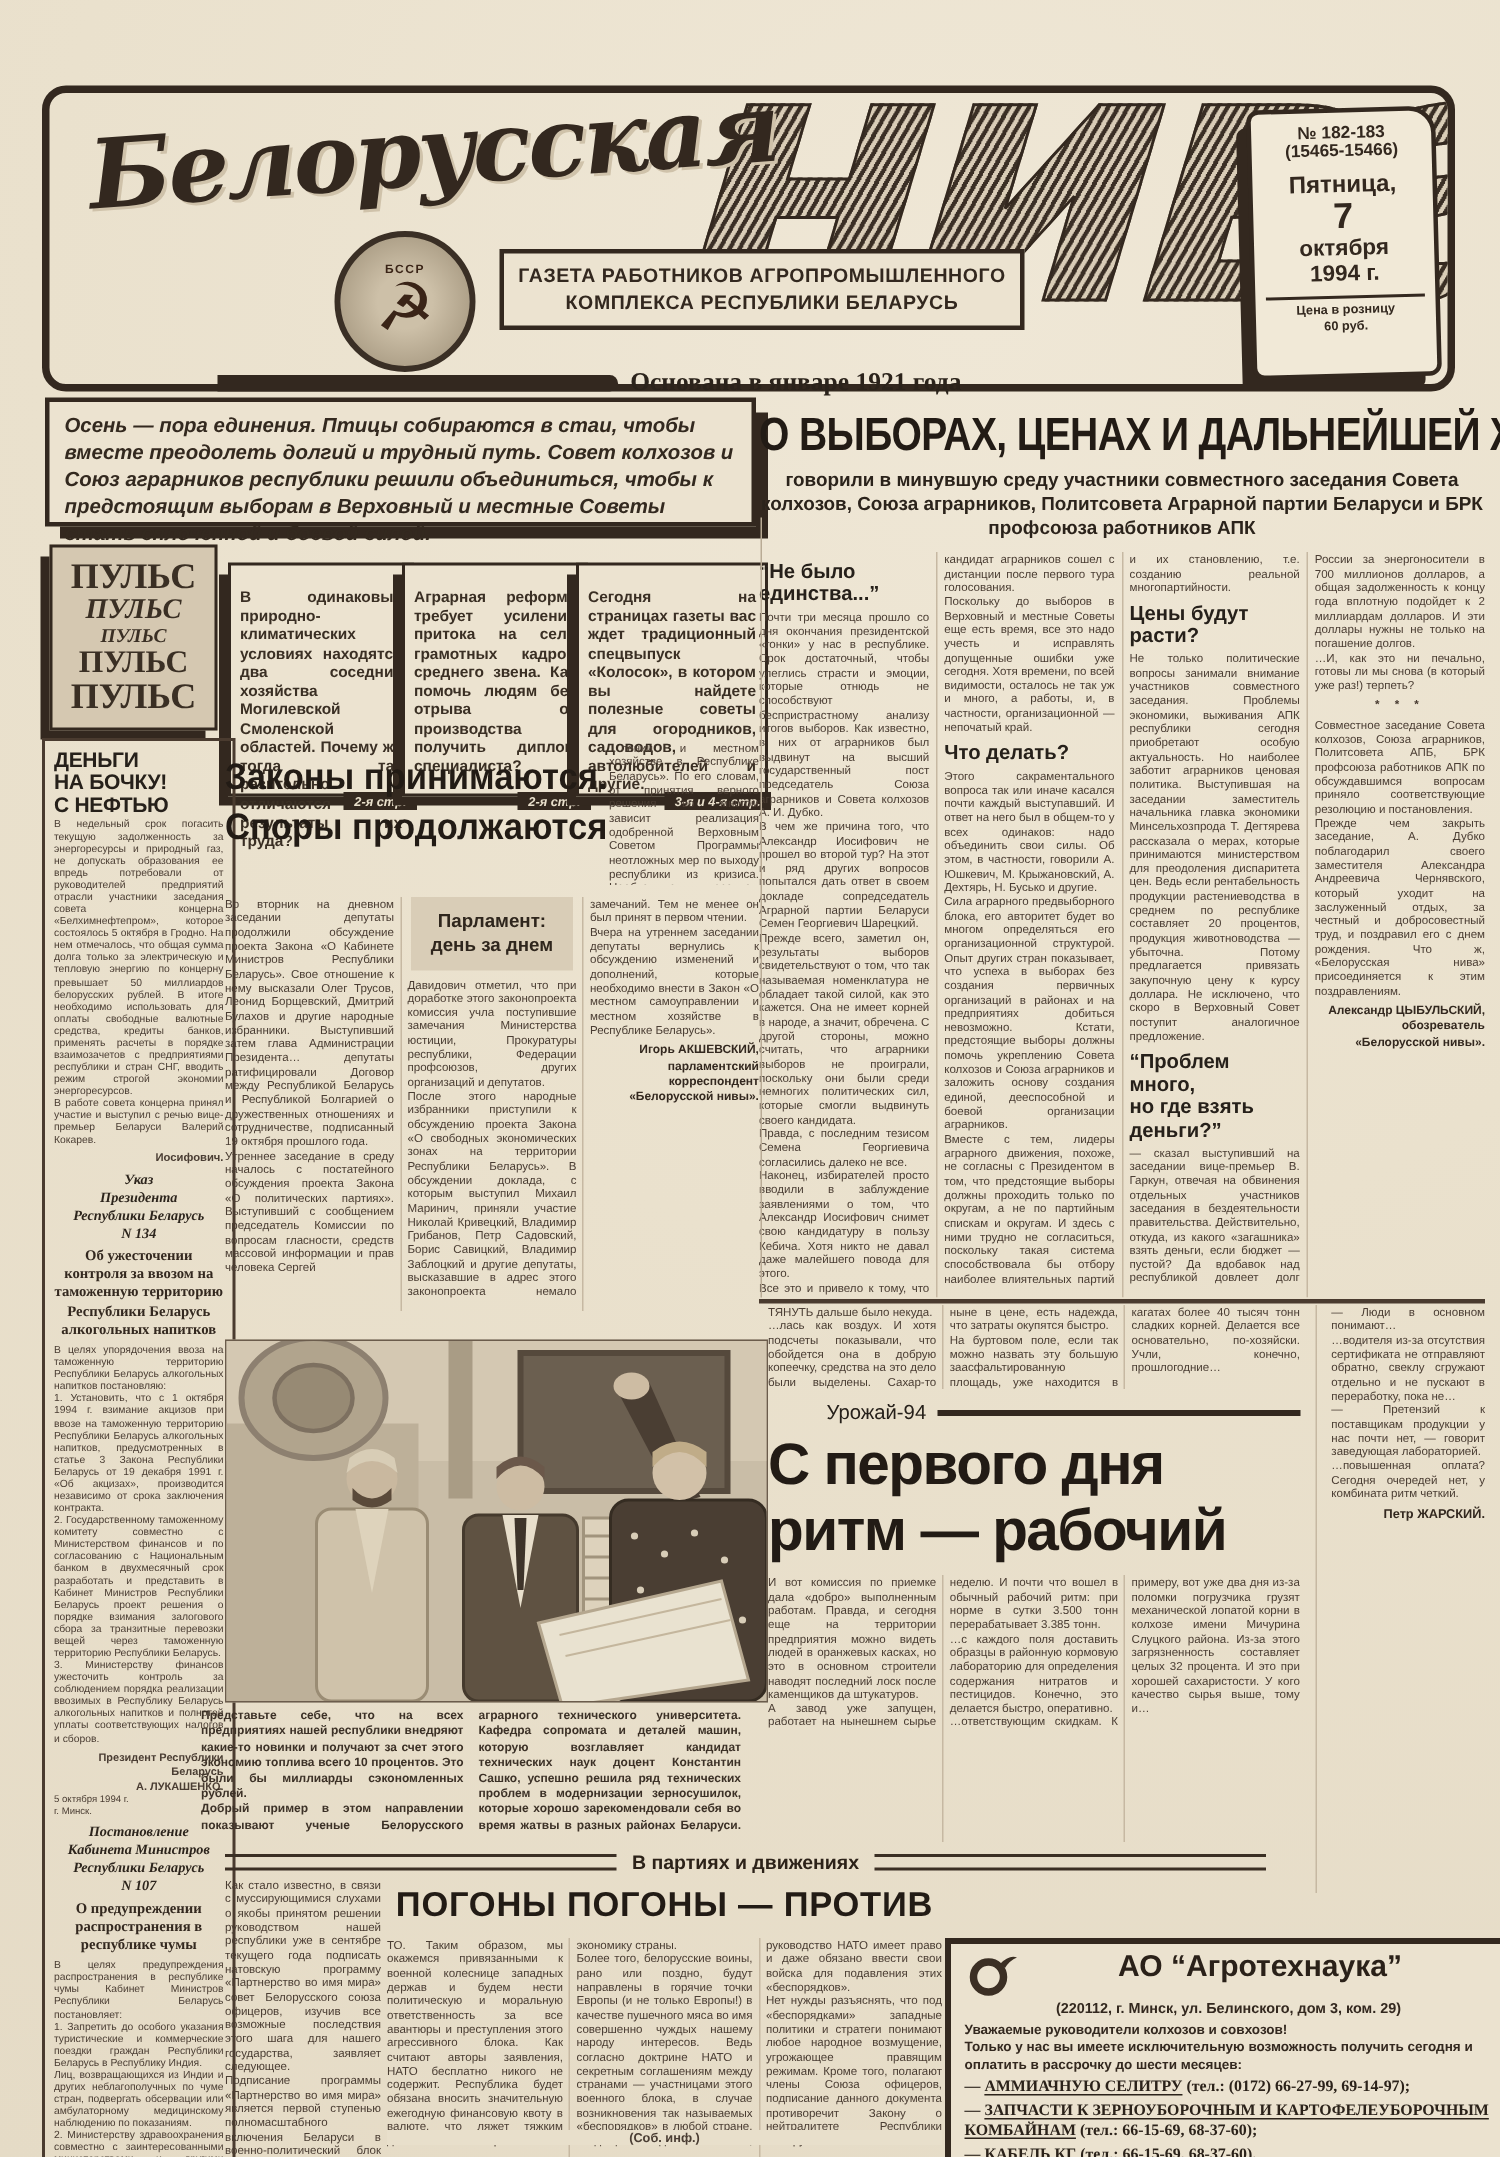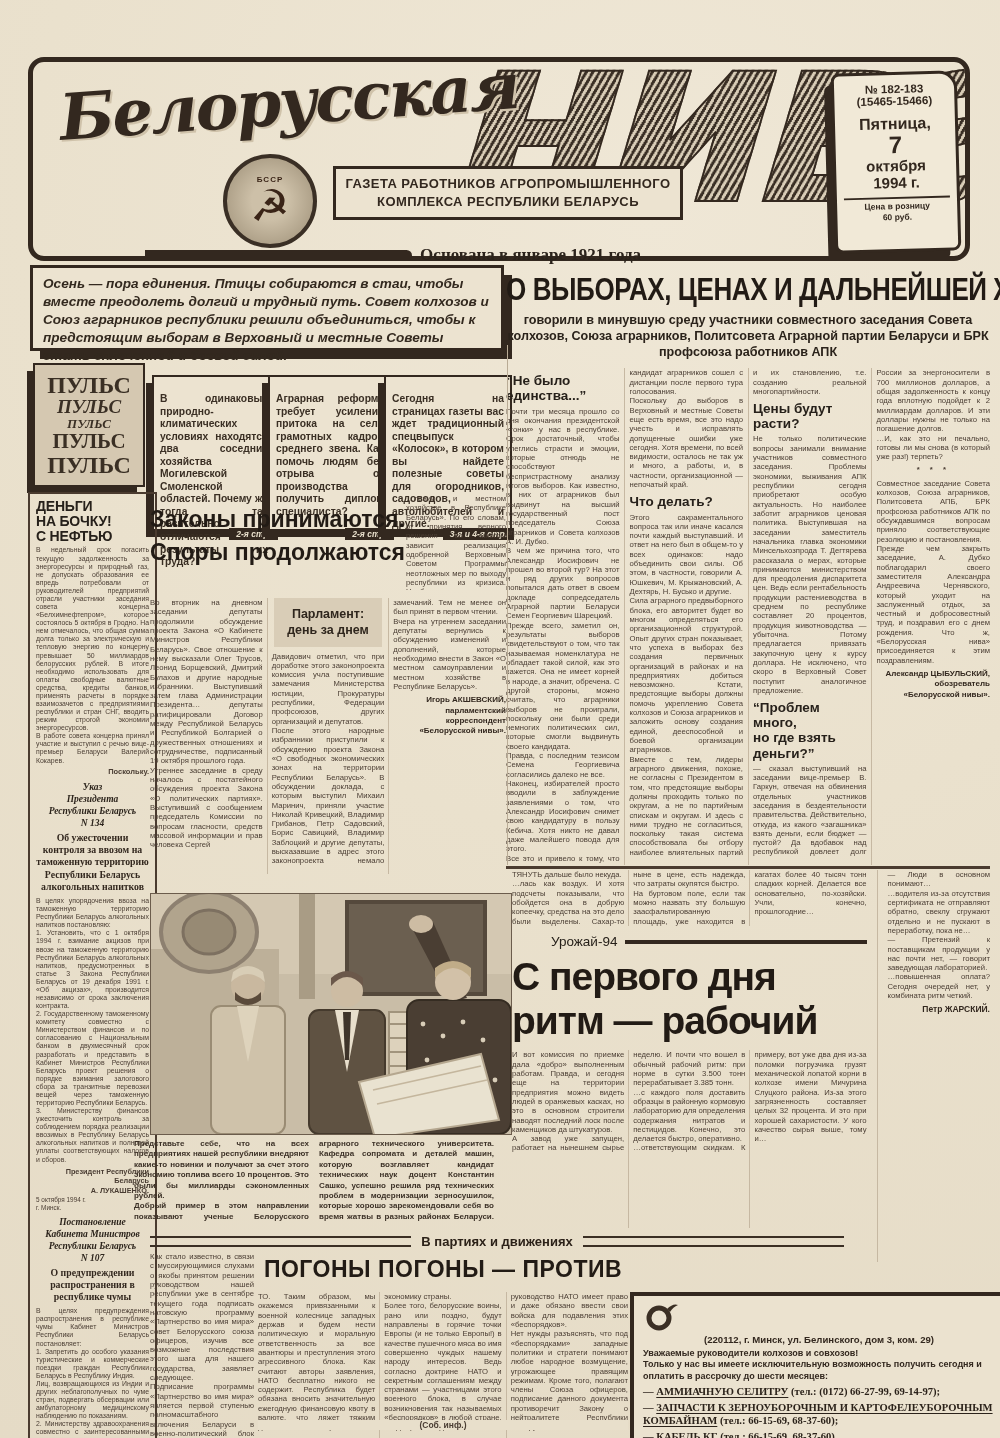--- a/index.html
+++ b/index.html
@@ -164,21 +164,21 @@
     <span>Сегодня на страницах газеты вас ждет традиционный спецвыпуск «Колосок», в котором вы найдете полезные советы для огородников, садоводов, автолюбителей и другие.</span>
     <span class="pageref">3-я и 4-я стр.</span>
   </div>
 
   <div class="abs rail j">
     <h2 class="pre">ДЕНЬГИ
 НА БОЧКУ!
 С НЕФТЬЮ</h2>
     <div class="pre j">В недельный срок погасить текущую задолженность за энергоресурсы и природный газ, не допускать образования ее впредь потребовали от руководителей предприятий отрасли участники заседания совета концерна «Белхимнефтепром», которое состоялось 5 октября в Гродно. На нем отмечалось, что общая сумма долга только за электрическую и тепловую энергию по концерну превышает 50 миллиардов белорусских рублей. В итоге необходимо использовать для оплаты свободные валютные средства, кредиты банков, применять расчеты в порядке взаимозачетов с предприятиями республики и стран СНГ, вводить режим строгой экономии энергоресурсов.
 В работе совета концерна принял участие и выступил с речью вице-премьер Беларуси Валерий Кокарев.</div>
-    <div class="src">Поскольку.</div>
+    <div class="src">Иосифович.</div>
     <div class="kick pre">Указ
 Президента
 Республики Беларусь
 N 134</div>
     <div class="dtitle">Об ужесточении контроля за ввозом на таможенную территорию Республики Беларусь алкогольных напитков</div>
     <div class="pre j">В целях упорядочения ввоза на таможенную территорию Республики Беларусь алкогольных напитков постановляю:
 1. Установить, что с 1 октября 1994 г. взимание акцизов при ввозе на таможенную территорию Республики Беларусь алкогольных напитков, предусмотренных в статье 3 Закона Республики Беларусь от 19 декабря 1991 г. «Об акцизах», производится независимо от срока заключения контракта.
 2. Государственному таможенному комитету совместно с Министерством финансов и по согласованию с Национальным банком в двухмесячный срок разработать и представить в Кабинет Министров Республики Беларусь проект решения о порядке взимания залогового сбора за транзитные перевозки вещей через таможенную территорию Республики Беларусь.
 3. Министерству финансов ужесточить контроль за соблюдением порядка реализации ввозимых в Республику Беларусь алкогольных напитков и полнотой уплаты соответствующих налогов и сборов.</div>
     <div class="sig pre">Президент Республики Беларусь
@@ -350,20 +350,21 @@
 Исходя из всего вышеизложенного, республиканский совет Белорусского союза офицеров, объединяющего в своих рядах тысячи офицеров всех видов Вооруженных сил, заявляет свой решительный протест.</span>
   </div>
   <div class="abs natosig">(Соб. инф.)</div>
 
   <div class="abs ad">
     <div class="hd">
       <svg width="36" height="30" viewBox="0 0 36 30">
         <circle cx="16" cy="17" r="10" fill="none" stroke="#3b2f24" stroke-width="5"></circle>
         <path d="M24 8 Q30 2 35 4 Q30 6 27 11 Z" fill="#3b2f24"></path>
       </svg>
+      <div class="ttl">АО “Агротехнаука”</div>
     </div>
     <div class="addr">(220112, г. Минск, ул. Белинского, дом 3, ком. 29)</div>
     <div class="intro pre">Уважаемые руководители колхозов и совхозов!
 Только у нас вы имеете исключительную возможность получить сегодня и оплатить в рассрочку до шести месяцев:</div>
     <div class="item">— <u>АММИАЧНУЮ СЕЛИТРУ</u><span> (тел.: (0172) 66-27-99, 69-14-97);</span></div>
     <div class="item">— <u>ЗАПЧАСТИ К ЗЕРНОУБОРОЧНЫМ И КАРТОФЕЛЕУБОРОЧНЫМ КОМБАЙНАМ</u><span> (тел.: 66-15-69, 68-37-60);</span></div>
     <div class="item">— <u>КАБЕЛЬ КГ</u><span> (тел.: 66-15-69, 68-37-60).</span></div>
 
   </div>
 

